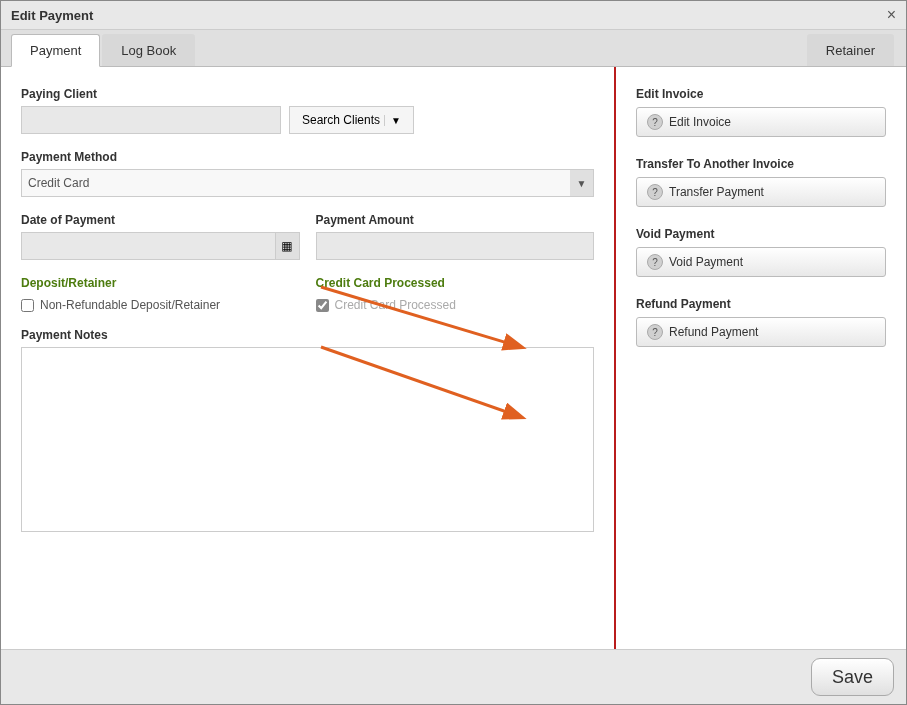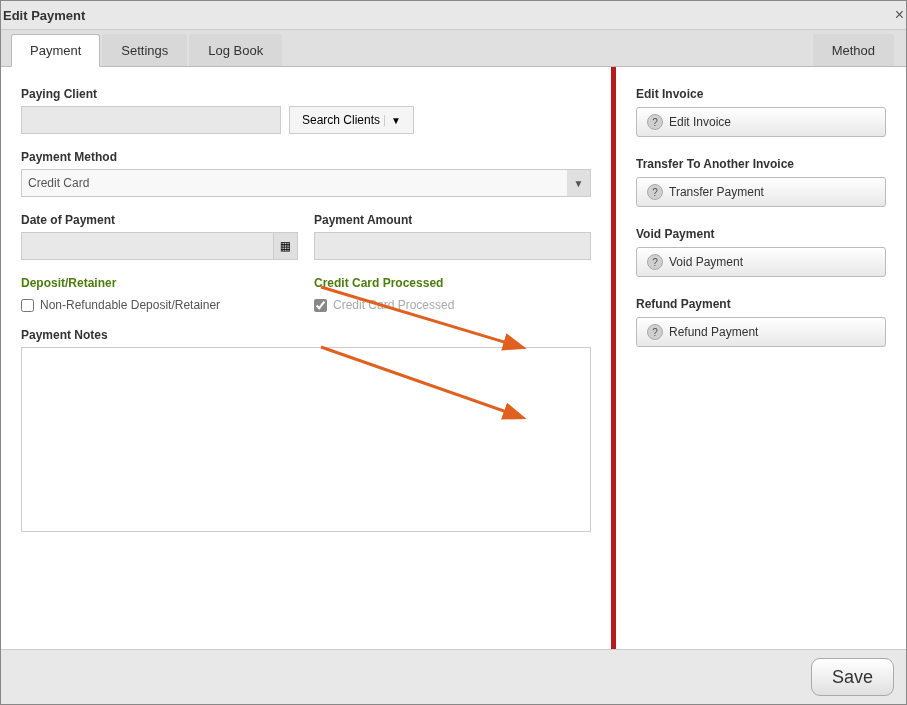--- a/index.html
+++ b/index.html
@@ -18,21 +18,21 @@
       height: 705px;
       background: #f0f0f0;
       border: 1px solid #888;
       display: flex;
       flex-direction: column;
       position: relative;
     }
     .modal-title-bar {
       background: #e8e8e8;
       border-bottom: 1px solid #ccc;
-      padding: 6px 2px;
+      padding: 6px 10px;
       display: flex;
       align-items: center;
       justify-content: space-between;
     }
     .modal-title {
       font-size: 13px;
       font-weight: bold;
       color: #333;
     }
     .close-btn {
@@ -71,21 +71,21 @@
       margin-left: auto;
     }
     .modal-body {
       display: flex;
       flex: 1;
       overflow: hidden;
     }
     .left-panel {
       flex: 1;
       padding: 20px;
-      border-right: 5px solid #b91c1c;
+      border-right: 2px solid #b91c1c;
       overflow-y: auto;
       background: #fff;
     }
     .right-panel {
       width: 290px;
       padding: 20px;
       background: #fff;
       display: flex;
       flex-direction: column;
       gap: 18px;
@@ -283,24 +283,23 @@
 
 <div class="modal">
 
   <div class="modal-title-bar">
     <span class="modal-title">Edit Payment</span>
     <button class="close-btn">×</button>
   </div>
 
   <div class="tabs-bar">
     <div class="tab active">Payment</div>
-    <div class="tab">Settings</div>
     <div class="tab">Log Book</div>
     <div style="flex:1"></div>
-    <div class="tab">Method</div>
+    <div class="tab">Retainer</div>
   </div>
 
   <div class="modal-body">
 
     <div class="left-panel" style="position:relative;">
 
       <div class="field-group">
         <span class="field-label">Paying Client</span>
         <div class="field-row">
           <input type="text" class="text-input" style="width: 260px;">

